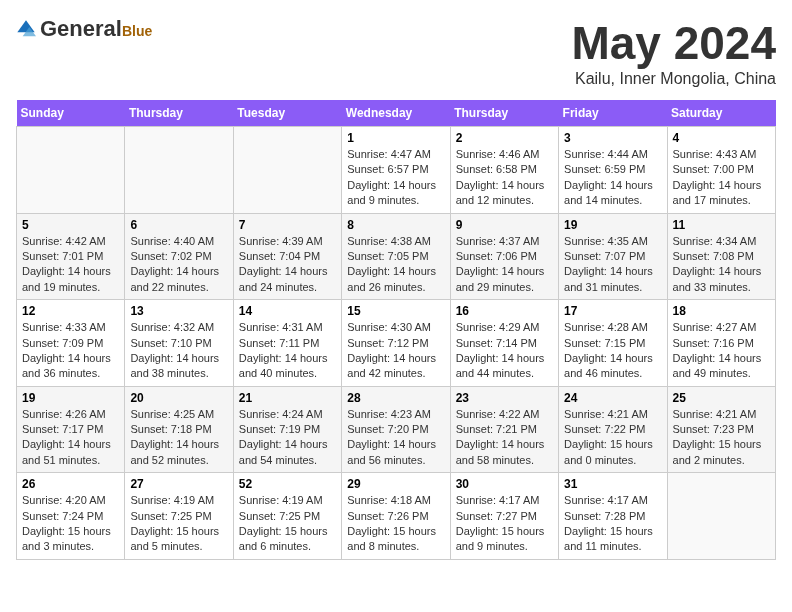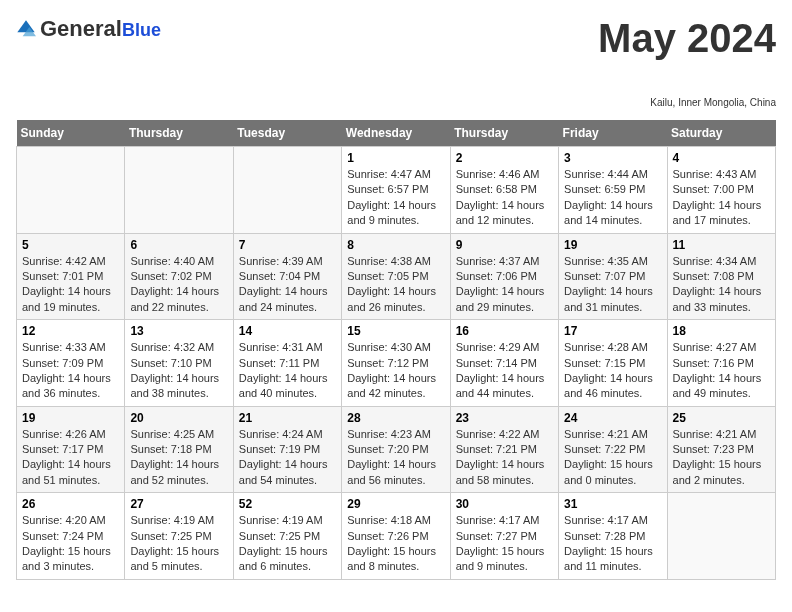--- a/index.html
+++ b/index.html
@@ -20,48 +20,47 @@
       display: flex;
       align-items: center;
       gap: 4px;
     }
     .logo-text-general {
       font-size: 22px;
       font-weight: bold;
       color: #333;
     }
     .logo-text-blue {
-      font-size: 18px;
-      font-weight: bold;
-      color: #1d4ed8;
+      font-size: 14px;
+      font-weight: bold;
+      color: #a16207;
     }
     .logo-icon {
       width: 20px;
       height: 20px;
     }
     .title-area {
       text-align: right;
     }
     .month-title {
-      font-size: 40px;
+      font-size: 46px;
       font-weight: bold;
       color: #333;
     }
     .location-title {
-      font-size: 10px;
-      color: #333;
-      margin-top: 36px;
+      font-size: 16px;
+      color: #333;
     }
     table {
       width: 100%;
       border-collapse: collapse;
       font-size: 11px;
     }
     th {
-      background-color: #737373;
+      background-color: #8b5cf6;
       color: white;
       padding: 6px 4px;
       text-align: left;
       font-size: 12px;
       font-weight: bold;
     }
     td {
       border: 1px solid #ccc;
       padding: 4px 5px;
       vertical-align: top;

